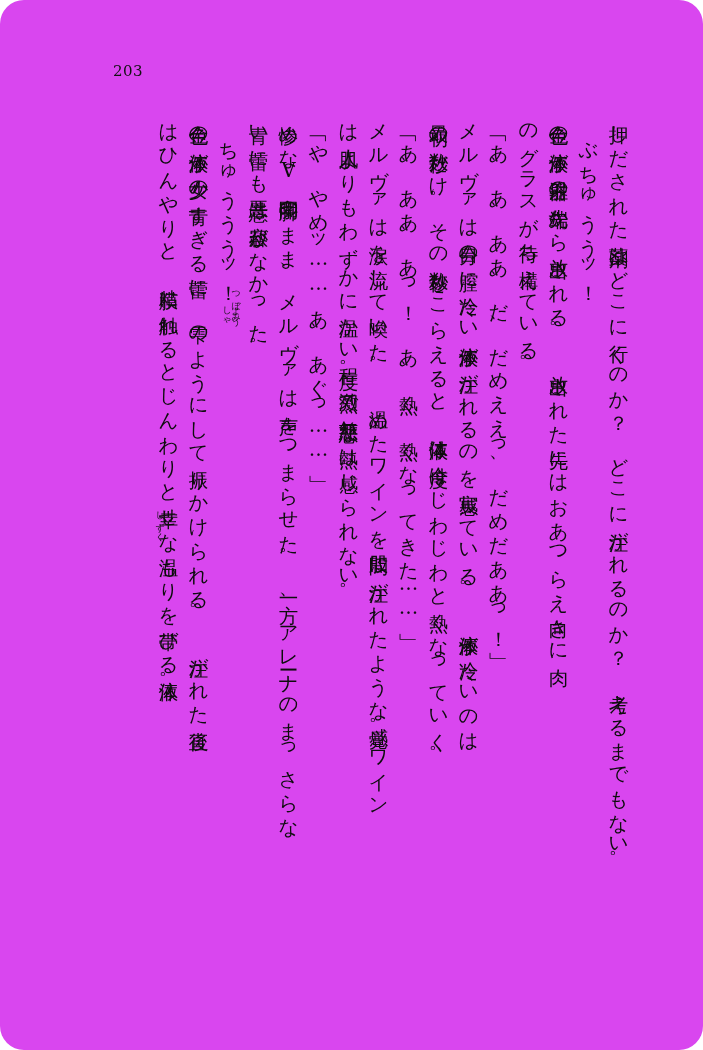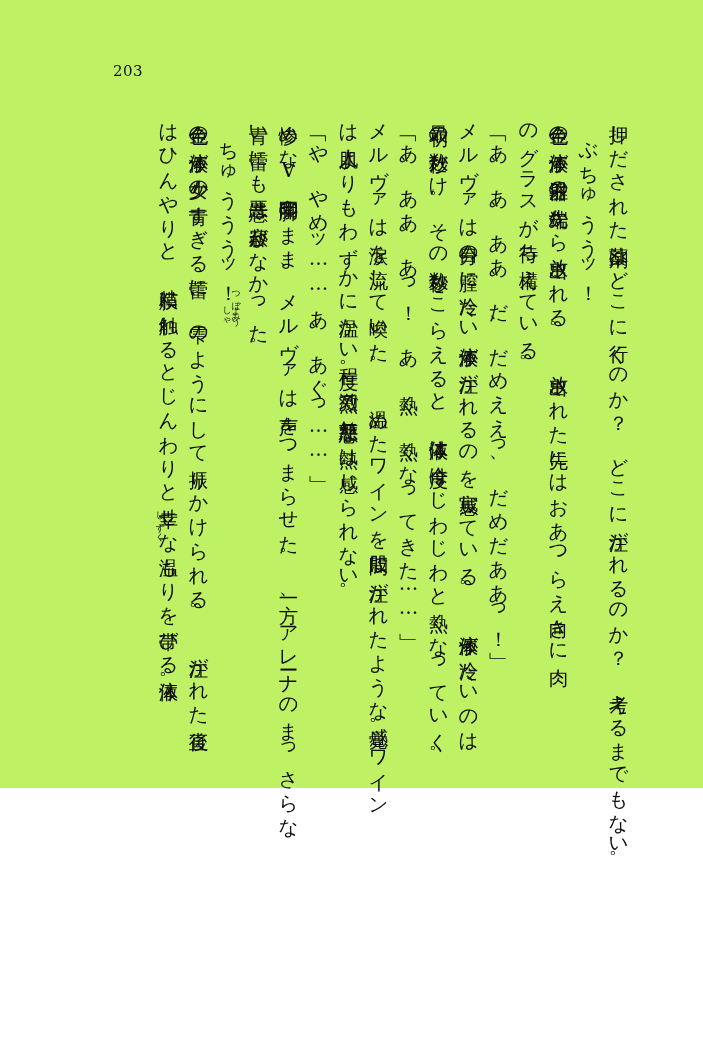--- a/index.html
+++ b/index.html
@@ -11,22 +11,23 @@
     width: 703px;
     height: 1050px;
     overflow: hidden;
     font-family: "DejaVu Serif", "Liberation Serif", serif;
     color: #0d0d0d;
   }
 
   #page {
     position: relative;
     width: 703px;
-    height: 788px;
-    background: #bef264;
+    height: 1050px;
+    background: #d946ef;
+    border-radius: 24px;
   }
 
   
   #page-number {
     position: absolute;
     left: 113px;
     top: 62px;
     font-size: 15px;
     letter-spacing: 0.5px;
     font-family: "DejaVu Serif", "Liberation Serif", serif;

